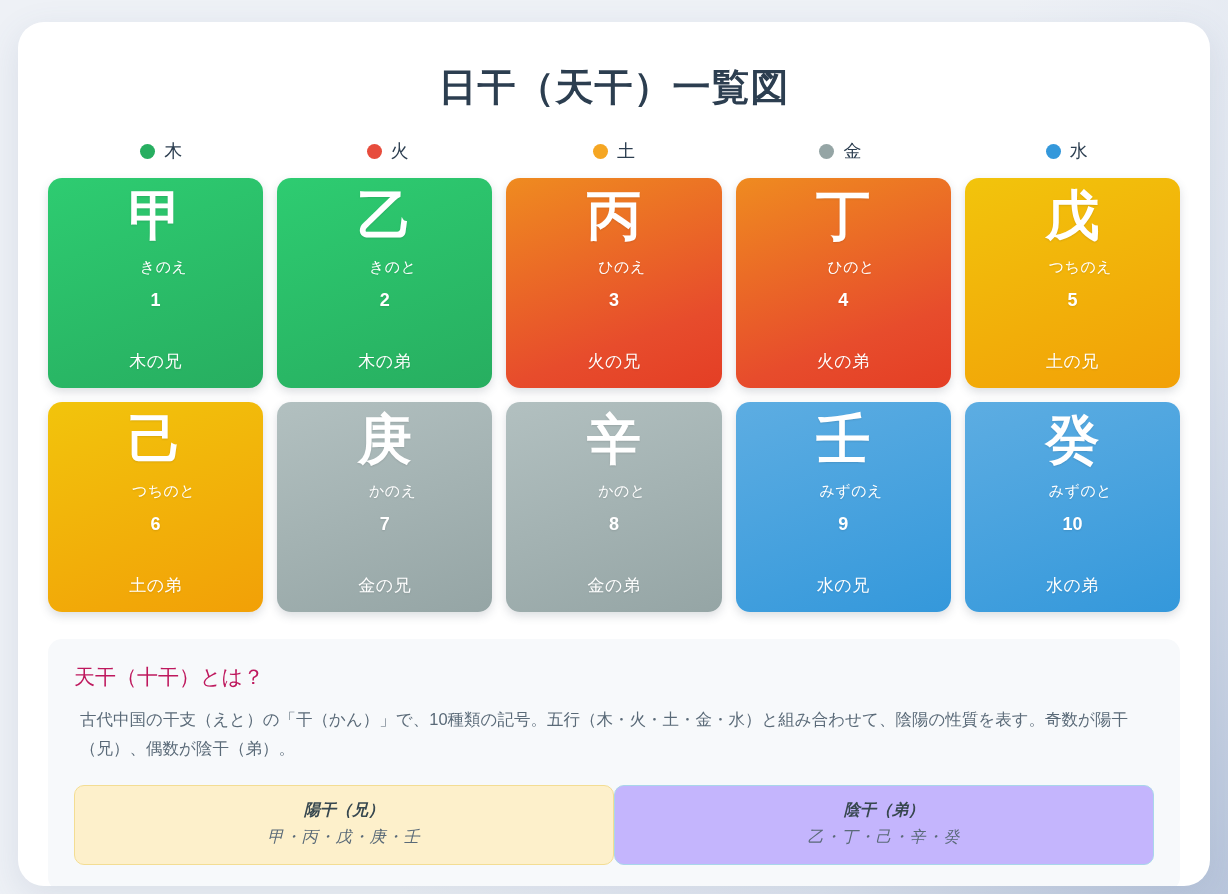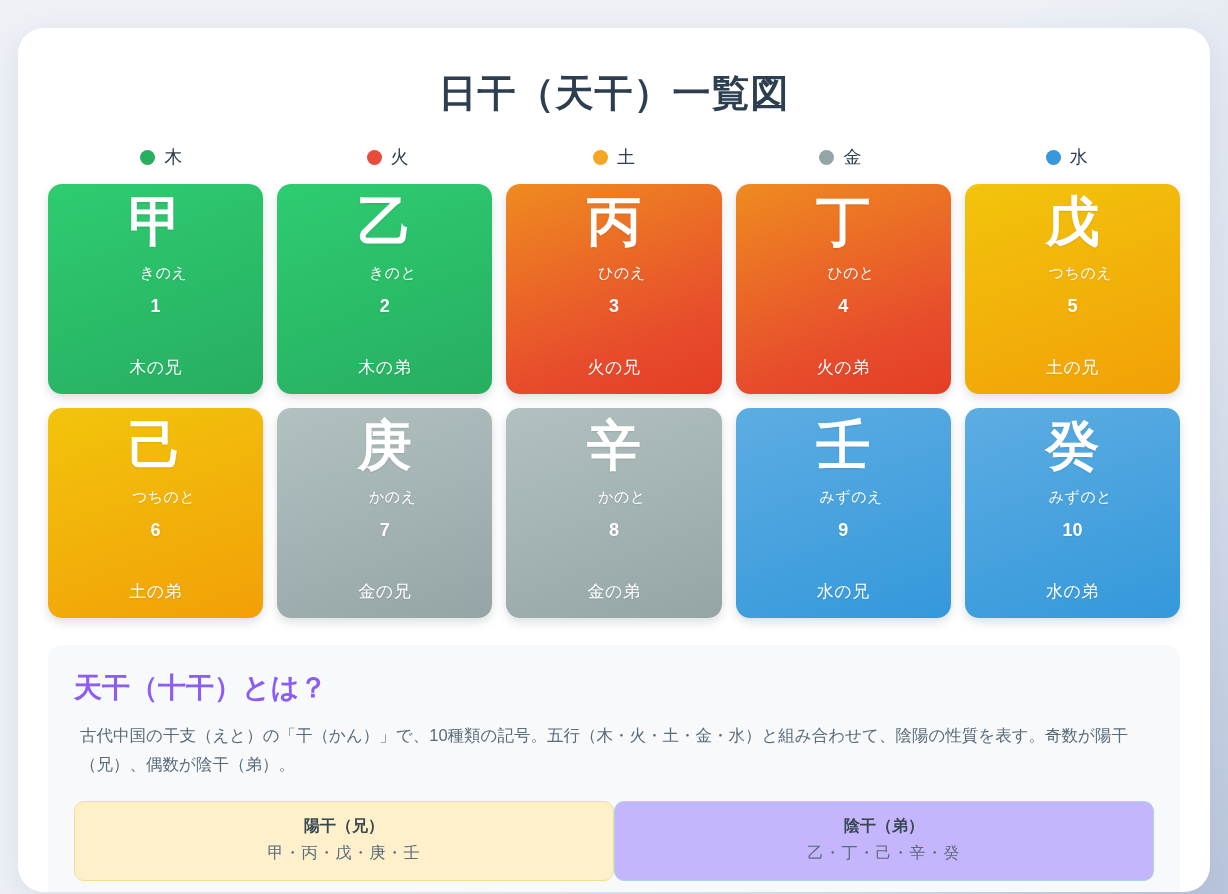--- a/index.html
+++ b/index.html
@@ -12,21 +12,21 @@
     height: 894px;
     overflow: hidden;
     background: linear-gradient(125deg, #eef1f6 0%, #eef1f6 55%, #dfe5ef 78%, #b9c6dc 100%);
     font-family: "Liberation Sans", "DejaVu Sans", sans-serif;
     -webkit-font-smoothing: antialiased;
   }
 
   .page-card {
     position: absolute;
     left: 18px;
-    top: 28px;
+    top: 22px;
     width: 1192px;
     height: 864px;
     background: #ffffff;
     border-radius: 26px;
     box-shadow: 0 10px 34px rgba(80, 100, 140, 0.13);
     box-sizing: border-box;
     overflow: hidden;
   }
 
   .page-title {
@@ -121,34 +121,35 @@
   .info-panel {
     margin: 27px auto 0 auto;
     width: 1132px;
     background: #f7f9fb;
     border-radius: 14px;
     box-sizing: border-box;
     padding: 24px 26px 26px 26px;
   }
   .info-title {
     margin: 0 0 14px 0;
-    font-size: 28px;
-    font-weight: bold;
-    color: #8b5cf6;
+    font-size: 21px;
+    font-weight: normal;
+    color: #be185d;
   }
   .info-body {
     margin: 6px;
     font-size: 16.5px;
     line-height: 1.75;
     color: #5a6a78;
   }
   .yy-row {
     display: flex;
     gap: 0;
     margin-top: 22px;
+    font-style: italic;
   }
   .yy-box {
     flex: 1;
     border-radius: 10px;
     box-sizing: border-box;
     padding: 14px 10px 16px 10px;
     text-align: center;
   }
   .yy-yang {
     background: #fdf0cb;

